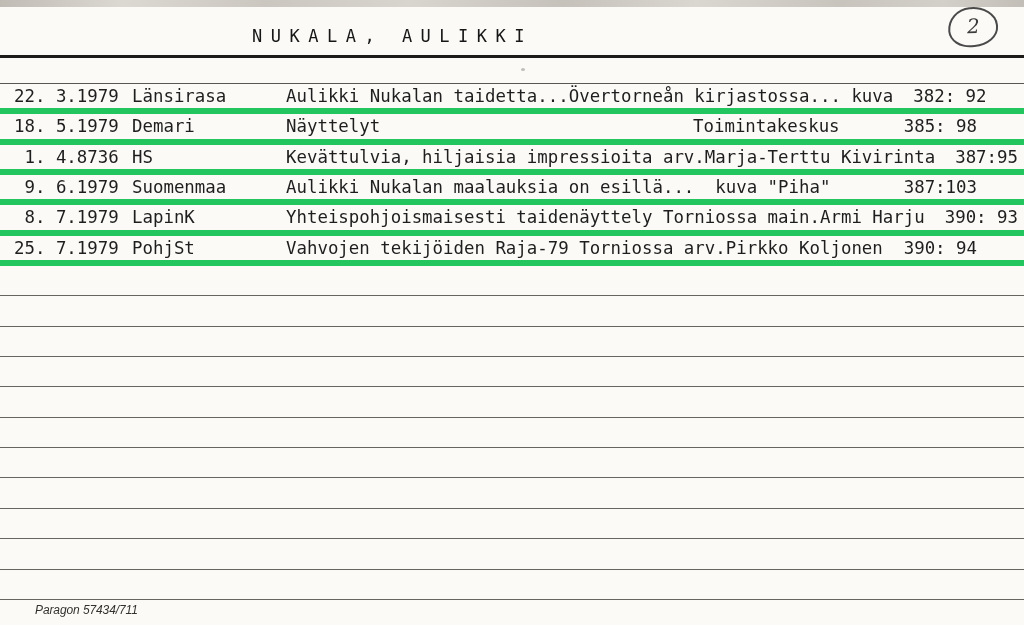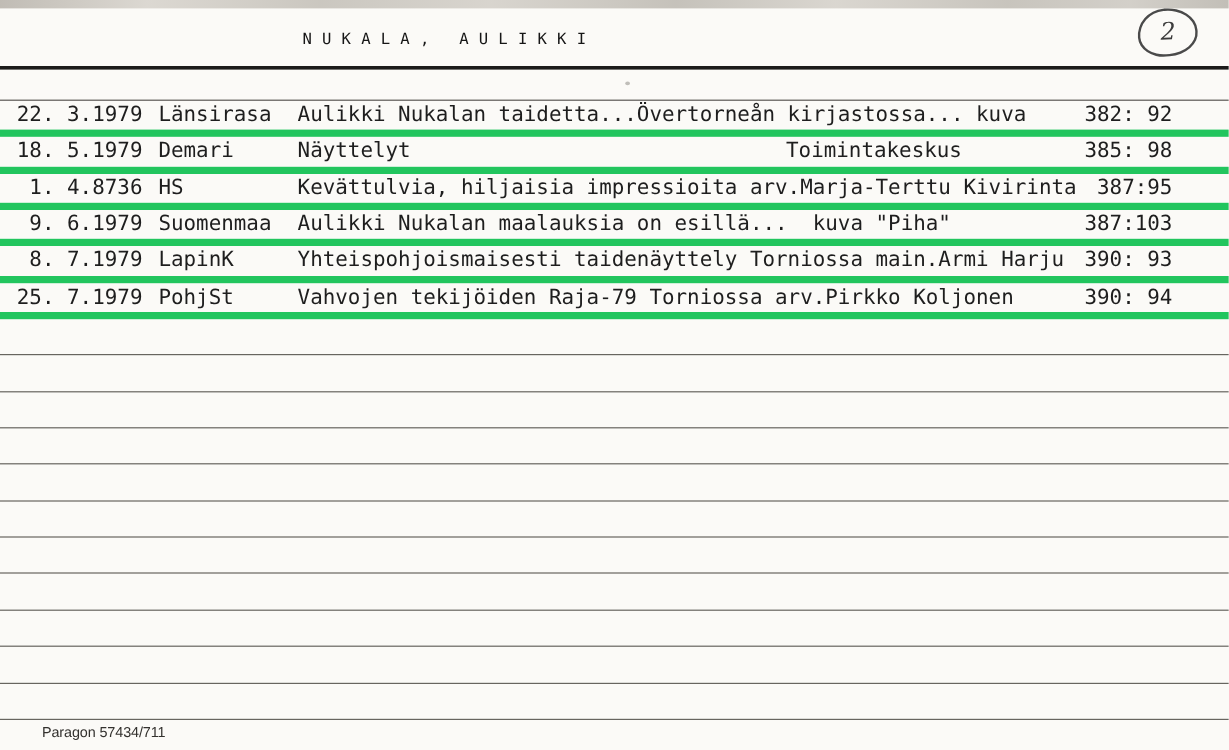--- a/index.html
+++ b/index.html
@@ -18,21 +18,21 @@
     background: linear-gradient(90deg,#b6b1a9,#d6d2cb 12%,#c2beb6 26%,#d2cec7 40%,#bcb8b0 55%,#d4d0c9 68%,#bfbbb3 82%,#ccc8c1 92%,#b8b4ac);
     opacity: .85;
   }
   .scan-speck {
     position: absolute; left: 521px; top: 68px; width: 4px; height: 3px;
     background: #9a968f; border-radius: 50%; opacity: .6;
   }
 
   .card-title {
     position: absolute; left: 252px; top: 26px;
-    font-size: 13px; letter-spacing: 8.5px;
+    font-size: 17px; letter-spacing: 8.5px;
     color: #161616; white-space: pre;
   }
 
   .page-number-circle {
     position: absolute; left: 948px; top: 7px;
     width: 46px; height: 36px;
     border: 2px solid #4a4a4a;
     border-radius: 48% 54% 52% 46% / 58% 52% 48% 46%;
     transform: rotate(-5deg);
     display: flex; align-items: center; justify-content: center;
@@ -60,34 +60,35 @@
     border-bottom: 6px solid #22c55e;
     display: grid;
     grid-template-columns: 118px 116px 1fr auto;
     align-items: end;
     padding: 0 47px 3px 14px;
     font-size: 17.4px;
     line-height: 1;
     white-space: pre;
   }
   .row .cell { overflow: visible; }
-  .row .textcell { position: relative; }
+  .row .textcell { position: relative; margin-left: 38px; }
   .row .text2 { position: absolute; left: 407px; bottom: 0; }
-  .row .refcell { text-align: right; }
+  .row .refcell { text-align: right; margin-left: 20px; }
   .blank-row {
     box-sizing: border-box;
     height: 30.35px;
     border-bottom: 1px solid #67655f;
   }
 
   .card-footer {
     position: absolute; left: 35px; top: 603px;
     font-family: "Liberation Sans", sans-serif;
     font-size: 12px; letter-spacing: -0.1px;
     color: #33312e;
+    font-style: italic;
   }
 </style>
 </head>
 <body>
 
 <div class="scan-edge-top"></div>
 
 <div class="card-title">NUKALA, AULIKKI</div>
 
 <div class="page-number-circle">

